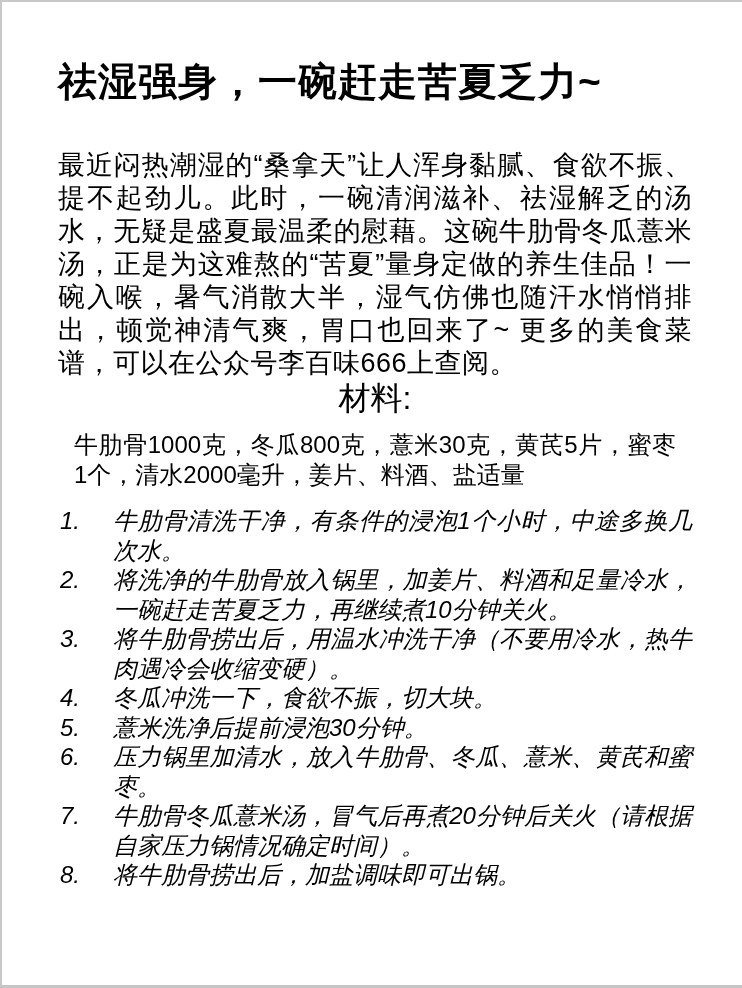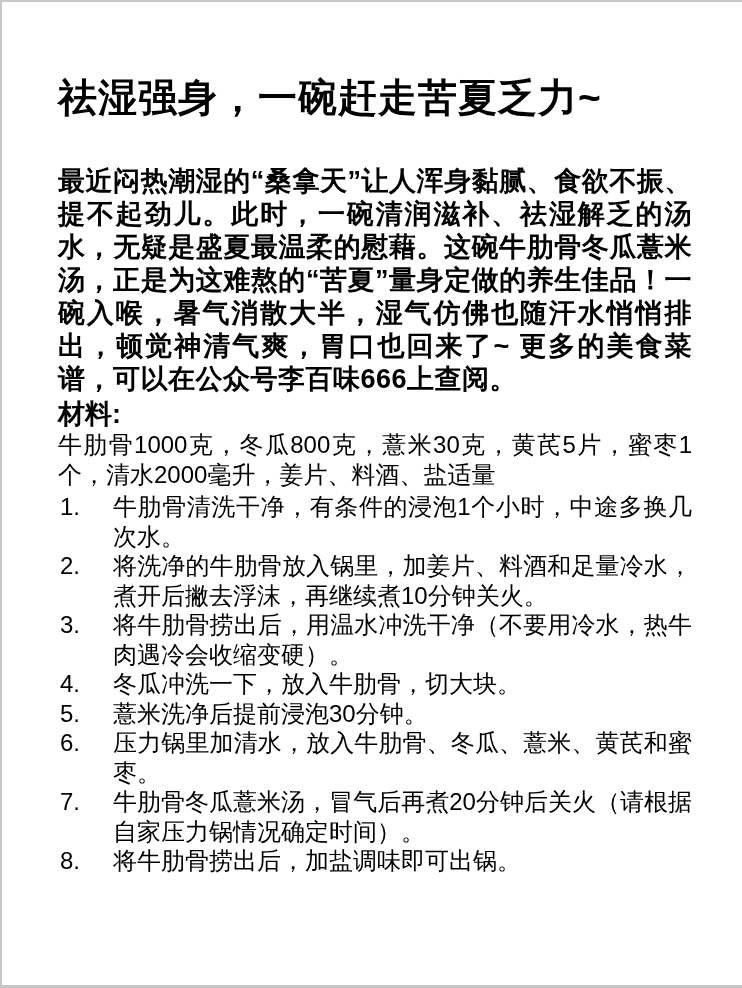--- a/index.html
+++ b/index.html
@@ -13,64 +13,66 @@
     border-bottom: 3px solid #c5c5c5;
     overflow: hidden;
     font-family: "Liberation Sans", "DejaVu Sans", sans-serif;
     color: #000000;
   }
   .page {
     padding: 0 50px 0 56px;
   }
   .article-title {
     margin: 0;
-    padding-top: 72px;
+    padding-top: 56px;
     font-size: 39px;
     line-height: 48px;
     font-weight: 900;
     letter-spacing: 1px;
   }
   .intro {
     margin: 43px 0 0 0;
     font-size: 27px;
     line-height: 33px;
-    font-weight: 700;
+    font-weight: 400;
     letter-spacing: 0.5px;
     text-align: justify;
   }
   .recipe-title {
     margin: 26px 0 0 0;
     font-size: 31px;
     line-height: 38px;
     font-weight: 700;
   }
   .sub-heading {
     margin: 2px 0 0 0;
-    font-size: 27px;
+    font-size: 32px;
     line-height: 32px;
-    font-weight: 700;
+    font-weight: 400;
+    text-align: center;
   }
   .ingredients {
-    margin: 0;
+    margin: 16px;
     font-size: 24px;
     line-height: 30px;
     font-weight: 400;
     text-align: justify;
   }
   .steps-heading {
     margin: 24px 0 0 0;
   }
   .steps {
     margin: 2px 0 0 0;
     padding: 0;
     list-style: none;
     counter-reset: step;
     font-size: 24px;
     line-height: 29.5px;
     font-weight: 400;
+    font-style: italic;
   }
   .steps li {
     position: relative;
     padding-left: 55px;
     text-align: justify;
   }
   .steps li::before {
     counter-increment: step;
     content: counter(step) ".";
     position: absolute;
@@ -88,22 +90,22 @@
   <p class="intro">最近闷热潮湿的“桑拿天”让人浑身黏腻、食欲不振、提不起劲儿。此时，一碗清润滋补、祛湿解乏的汤水，无疑是盛夏最温柔的慰藉。这碗牛肋骨冬瓜薏米汤，正是为这难熬的“苦夏”量身定做的养生佳品！一碗入喉，暑气消散大半，湿气仿佛也随汗水悄悄排出，顿觉神清气爽，胃口也回来了~ 更多的美食菜谱，可以在公众号李百味666上查阅。</p>
 
 
   <h3 class="sub-heading">材料:</h3>
 
   <p class="ingredients">牛肋骨1000克，冬瓜800克，薏米30克，黄芪5片，蜜枣1个，清水2000毫升，姜片、料酒、盐适量</p>
 
 
   <ol class="steps">
     <li><span>牛肋骨清洗干净，有条件的浸泡1个小时，中途多换几次水。</span></li>
-    <li><span>将洗净的牛肋骨放入锅里，加姜片、料酒和足量冷水，煮开后撇去浮沫，再继续煮10分钟关火。</span></li>
+    <li><span>将洗净的牛肋骨放入锅里，加姜片、料酒和足量冷水，一碗赶走苦夏乏力，再继续煮10分钟关火。</span></li>
     <li><span>将牛肋骨捞出后，用温水冲洗干净（不要用冷水，热牛肉遇冷会收缩变硬）。</span></li>
-    <li><span>冬瓜冲洗一下，放入牛肋骨，切大块。</span></li>
+    <li><span>冬瓜冲洗一下，食欲不振，切大块。</span></li>
     <li><span>薏米洗净后提前浸泡30分钟。</span></li>
     <li><span>压力锅里加清水，放入牛肋骨、冬瓜、薏米、黄芪和蜜枣。</span></li>
     <li><span>牛肋骨冬瓜薏米汤，冒气后再煮20分钟后关火（请根据自家压力锅情况确定时间）。</span></li>
     <li><span>将牛肋骨捞出后，加盐调味即可出锅。</span></li>
   </ol>
 
 </div>
 
 </body></html>

